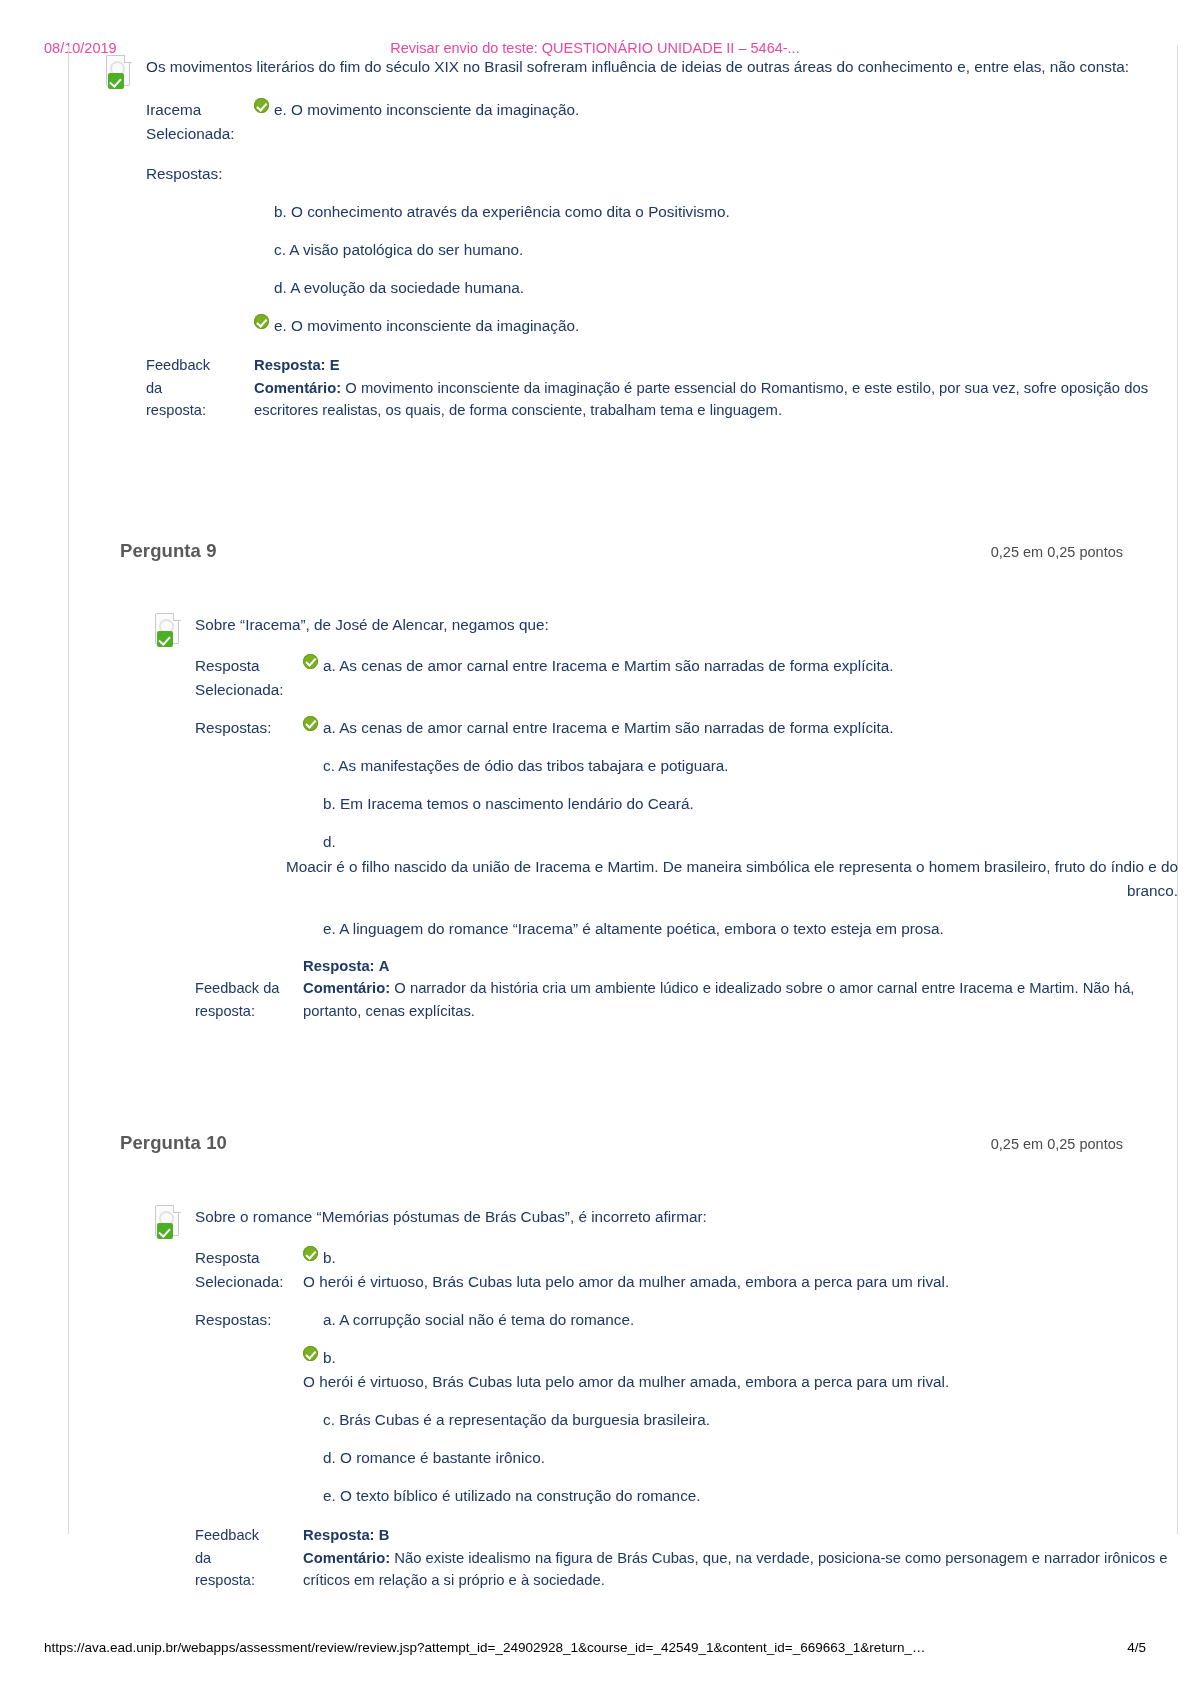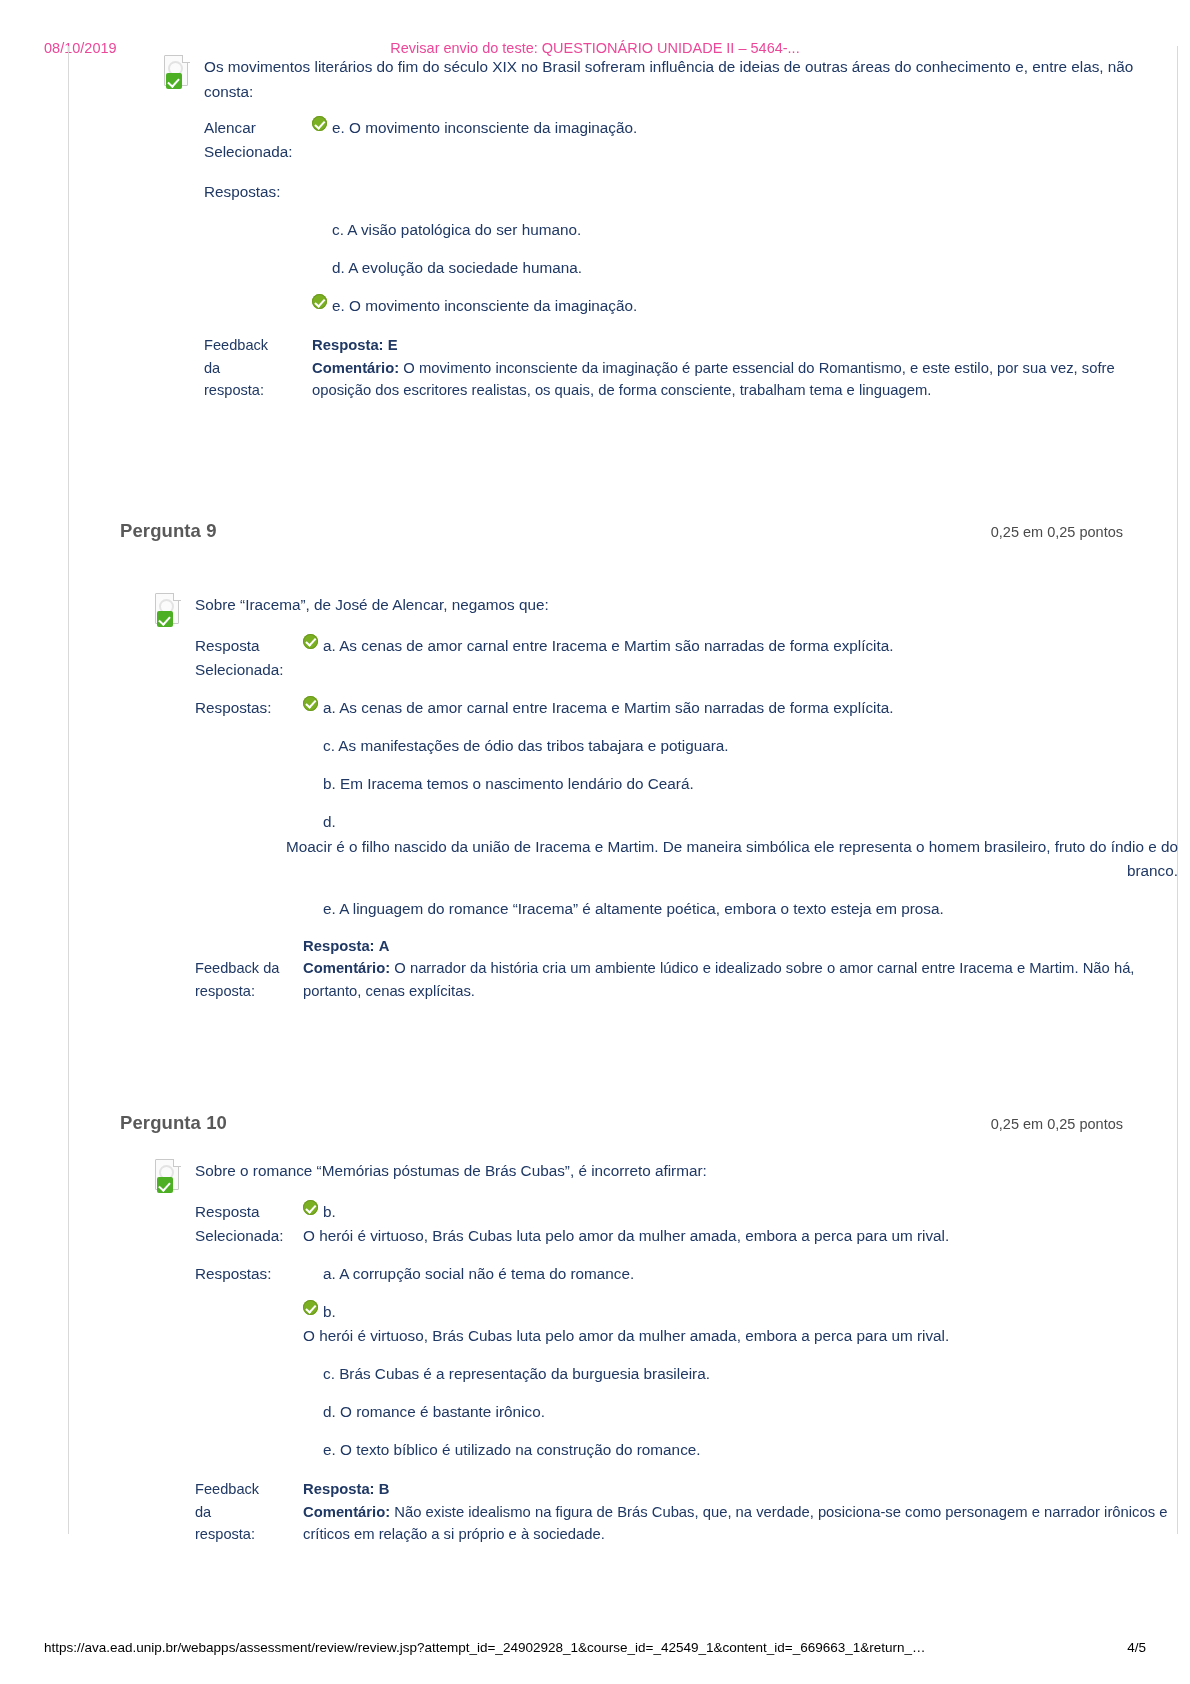--- a/index.html
+++ b/index.html
@@ -240,44 +240,47 @@
 
 <div class="print-header">
   <span class="ph-date">08/10/2019</span>
   <span class="ph-title">Revisar envio do teste: QUESTIONÁRIO UNIDADE II – 5464-...</span>
 </div>
 
 <div class="page-frame"></div>
 
 <div class="content">
 
-  <div style="position:relative; padding-left:94px; padding-top:8px;">
+  <div style="position:relative; padding-left:36px; padding-top:8px;">
 
     <div class="q-stem-row">
       <span class="doc-icon">
         <span class="sheet"></span>
           <span class="fold"></span>
           <span class="ghost"></span>
           <span class="badge"></span>
       </span>
       <span class="q-stem-text">Os movimentos literários do fim do século XIX no Brasil sofreram influência de ideias de outras áreas do conhecimento e, entre elas, não consta:</span>
     </div>
 
     <div class="ans-row" style="margin-top:12px;">
-      <span class="ans-label">Alencar Selecionada:</span>
+      <span class="ans-label">Iracema Selecionada:</span>
       <span class="ans-value">
         <span class="check"></span>
         <span class="txt">e. O movimento inconsciente da imaginação.</span>
       </span>
     </div>
 
     <div class="ans-row" style="margin-top:16px;">
       <span class="ans-label">Respostas:</span>
     </div>
 
+    <div class="opt-row pad">
+      <span class="opt-text">b. O conhecimento através da experiência como dita o Positivismo.</span>
+    </div>
     <div class="opt-row pad">
       <span class="opt-text">c. A visão patológica do ser humano.</span>
     </div>
     <div class="opt-row pad">
       <span class="opt-text">d. A evolução da sociedade humana.</span>
     </div>
     <div class="opt-row" style="padding-left:150px;">
       <span class="check"></span>
       <span class="opt-text">e. O movimento inconsciente da imaginação.</span>
     </div>
@@ -375,21 +378,21 @@
     </div>
   </div>
 
   <div style="position:relative; margin-top:110px;">
 
     <div class="q-heading">
       <span class="q-title">Pergunta 10</span>
       <span class="q-points">0,25 em 0,25 pontos</span>
     </div>
 
-    <div class="q-body" style="margin-top:16px;">
+    <div class="q-body" style="margin-top:42px;">
       <div class="q-stem-row">
         <span class="doc-icon">
           <span class="sheet"></span>
             <span class="fold"></span>
             <span class="ghost"></span>
             <span class="badge"></span>
         </span>
         <span class="q-stem-text">Sobre o romance “Memórias póstumas de Brás Cubas”, é incorreto afirmar:</span>
       </div>
 

